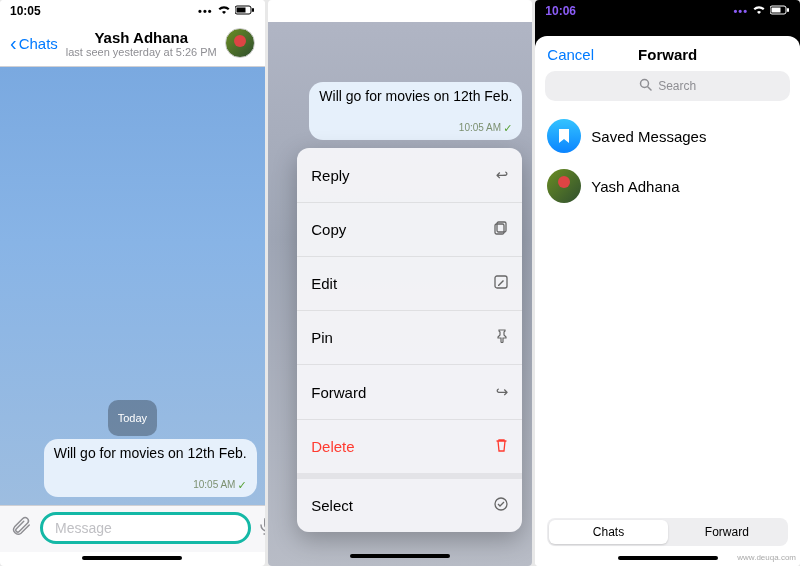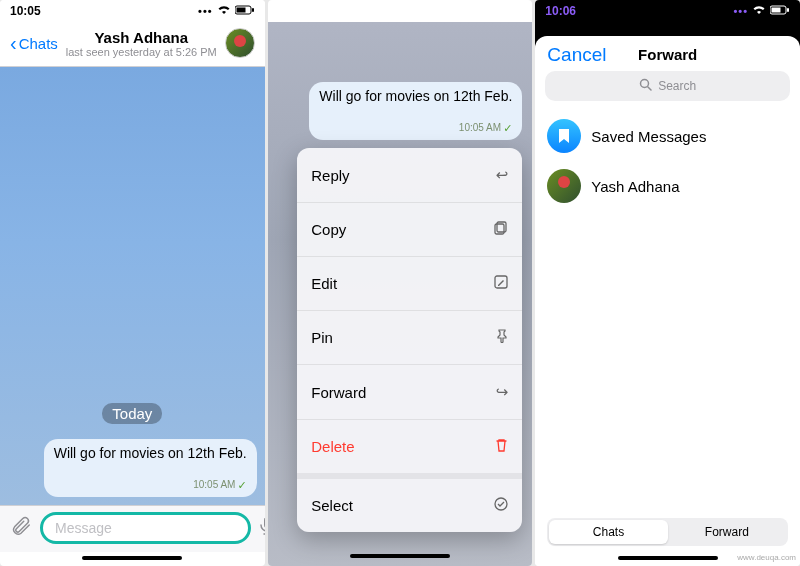--- a/index.html
+++ b/index.html
@@ -78,24 +78,24 @@
       padding: 8px;
     }
     .chat-area.blurred {
       filter: blur(0.3px);
       background: linear-gradient(180deg, #b0b5c4 0%, #9fa6b5 40%, #b8bcc6 100%);
     }
     .date-pill {
       align-self:center;
       background: rgba(0,0,0,0.28);
       color:#fff;
-      font-size:15px;
-      padding: 2px 10px;
+      font-size:11px;
+      padding: 12px 10px;
       border-radius: 10px;
-      margin-bottom:15px;
+      margin-bottom:3px;
     }
     .bubble-out {
       align-self:flex-end;
       background:#e6f0fb;
       color:#000;
       font-size:14px;
       padding:6px 10px 5px;
       border-radius:14px;
       max-width:88%;
       position:relative;
@@ -168,21 +168,21 @@
     .s3-top { background:#000; height:36px; }
     .sheet {
       position:absolute; left:0; right:0; top:36px; bottom:0;
       background:#fff; border-radius:12px 12px 0 0;
       display:flex; flex-direction:column;
     }
     .sheet-header {
       display:flex; align-items:center; justify-content:center;
       padding:10px 12px 8px; position:relative;
     }
-    .sheet-cancel { position:absolute; left:12px; color:#007aff; font-size:19px;}
+    .sheet-cancel { position:absolute; left:12px; color:#007aff; font-size:15px;}
     .sheet-title { font-size:15px; font-weight:600; }
     .search-wrap { padding:0 10px 10px;}
     .search-box {
       background:#eeeef0; border-radius:10px;
       display:flex; align-items:center; justify-content:center;
       gap:6px; padding:7px; color:#8e8e93; font-size:12px;
     }
     .list { flex:1; overflow:auto;}
     .list-item {
       display:flex; align-items:center; gap:10px;

